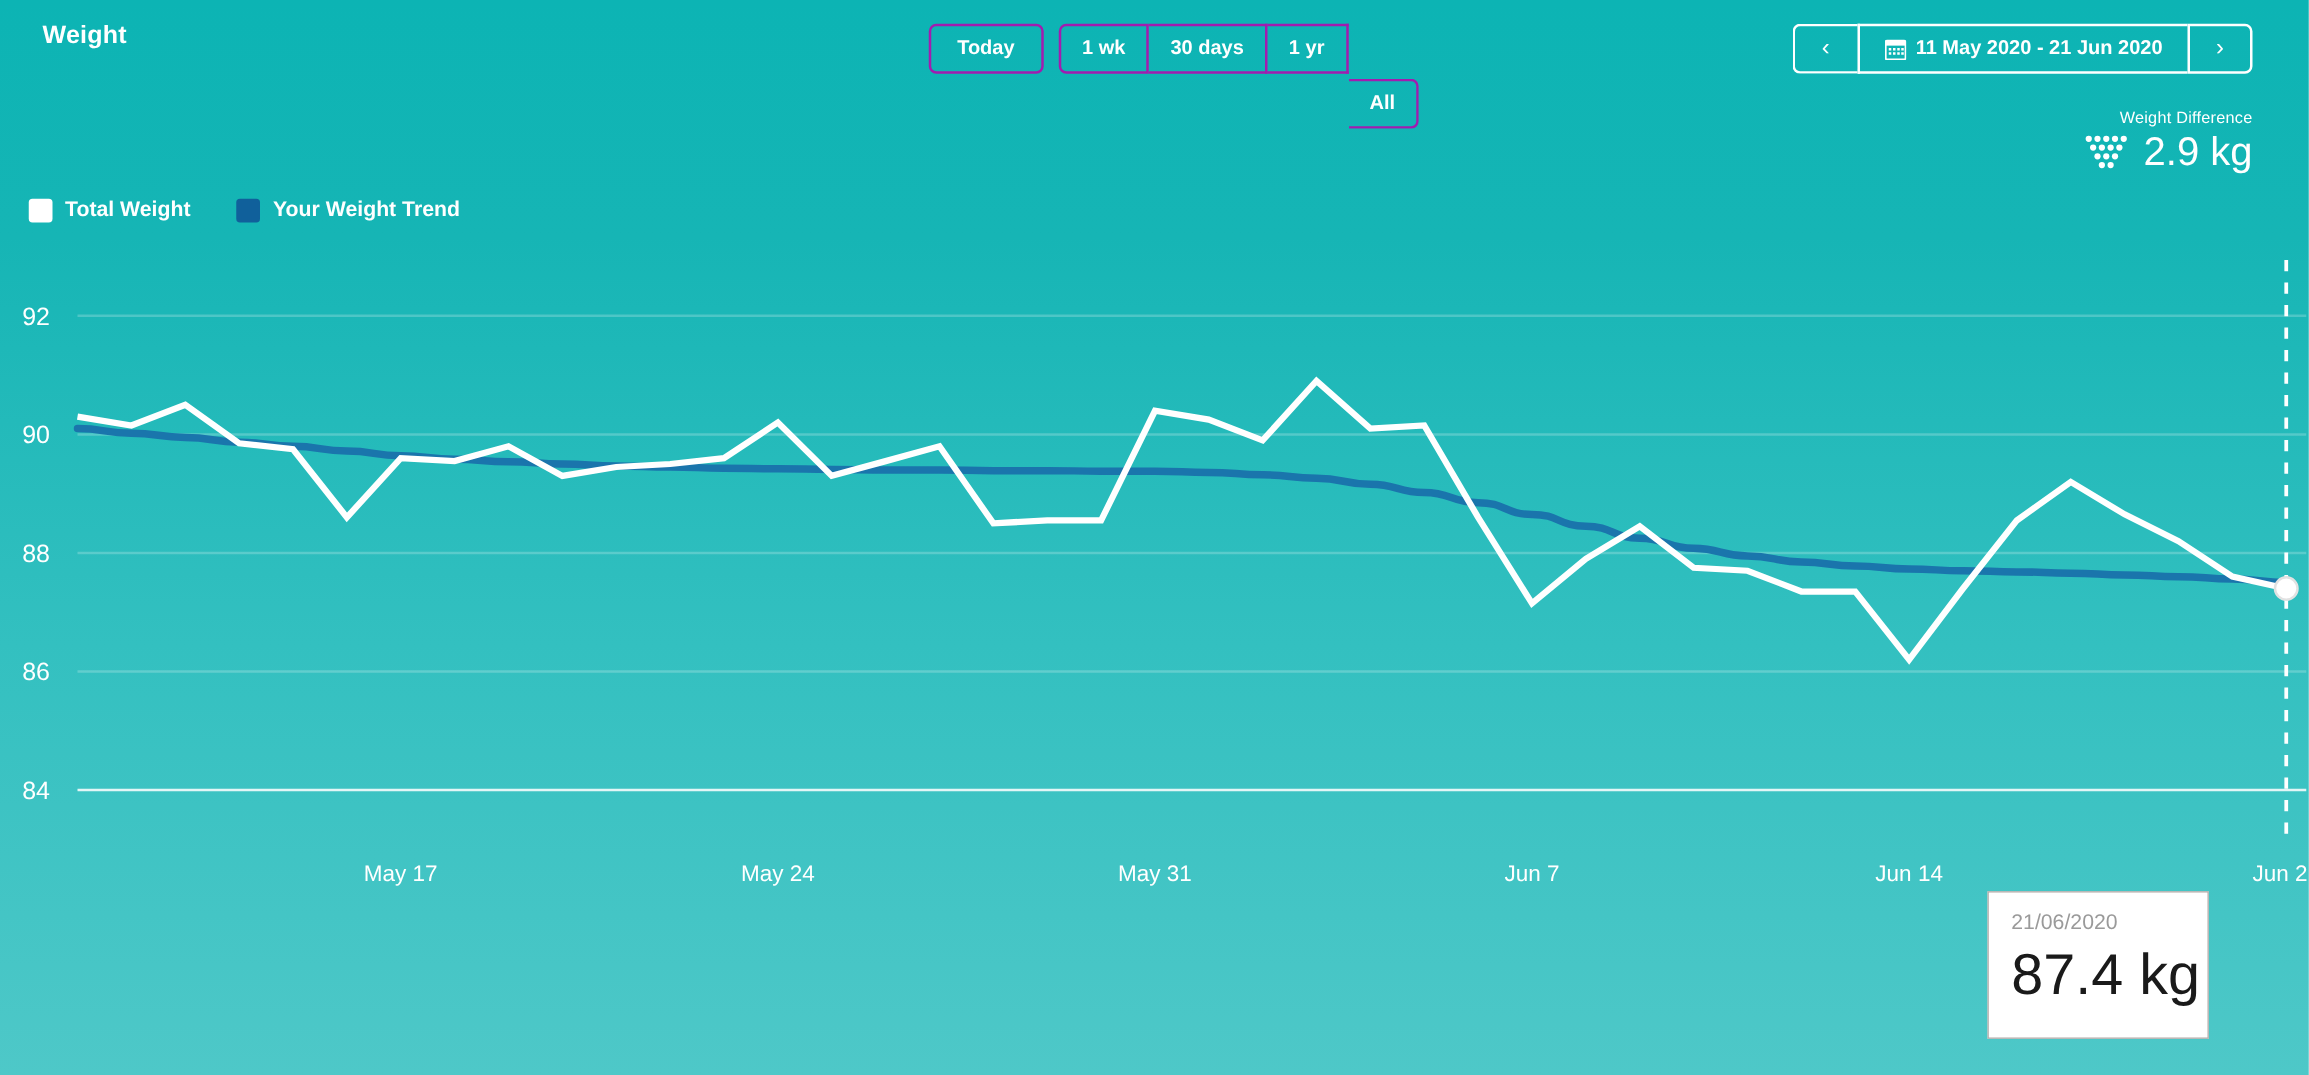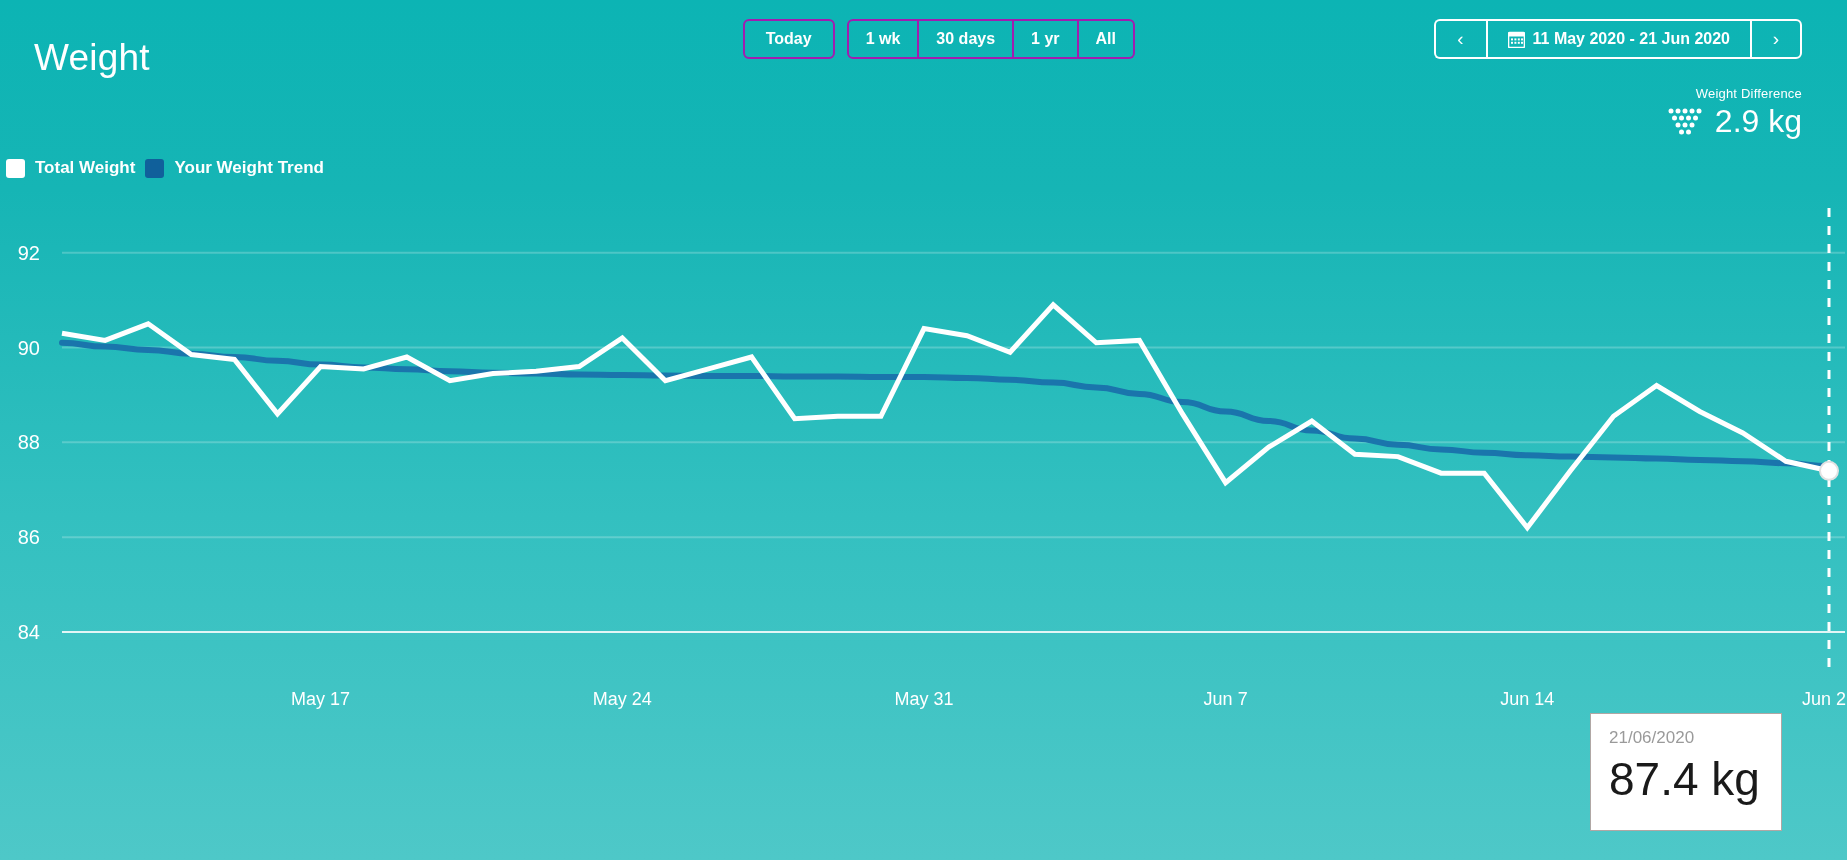--- a/index.html
+++ b/index.html
@@ -18,25 +18,24 @@
   
   .header {
     position: absolute;
     top: 0; left: 0; right: 0;
     height: 78px;
   }
   .page-title {
     position: absolute;
     left: 34px;
     top: 17px;
-    font-size: 37px;
-    font-weight: normal;
+    font-size: 20px;
+    font-weight: bold;
     letter-spacing: 0.2px;
     color: #ffffff;
-    margin-top: 20px;
   }
 
   
   .range-group {
     position: absolute;
     right: 712px;
     top: 19px;
     display: flex;
     align-items: stretch;
   }
@@ -61,20 +60,21 @@
   .seg { display: flex; }
   .seg .range-btn { border-radius: 0; border-left-width: 0; }
   .seg .range-btn:first-child {
     border-left-width: 2px;
     border-top-left-radius: 6px;
     border-bottom-left-radius: 6px;
   }
   .seg .range-btn:last-child {
     border-top-right-radius: 6px;
     border-bottom-right-radius: 6px;
+    margin-top: 44px;
   }
 
   
   .date-nav {
     position: absolute;
     right: 45px;
     top: 19px;
     display: flex;
     align-items: stretch;
   }
@@ -140,25 +140,25 @@
   }
   .down-dots { line-height: 0; }
   .weight-diff-value {
     font-size: 32px;
     color: #ffffff;
   }
 
   
   .legend {
     position: absolute;
-    left: 6px;
+    left: 23px;
     top: 158px;
     display: flex;
     align-items: center;
-    gap: 10px;
+    gap: 37px;
   }
   .legend-item {
     display: flex;
     align-items: center;
     gap: 10px;
     font-size: 17px;
     font-weight: bold;
     color: #ffffff;
   }
   .legend-swatch {
@@ -214,21 +214,21 @@
     fill: #ffffff;
     stroke: #e2e2e2;
     stroke-width: 2;
   }
 
   
   .tooltip {
     position: absolute;
     left: 1590px;
     top: 513px;
-    width: 192px;
+    width: 177px;
     height: 118px;
     background: #ffffff;
     border: 1px solid #b0a7a4;
     padding: 14px 18px 0 18px;
   }
   .tooltip-date {
     color: #9a9a9a;
     font-size: 17px;
     font-family: "Liberation Sans", sans-serif;
   }

